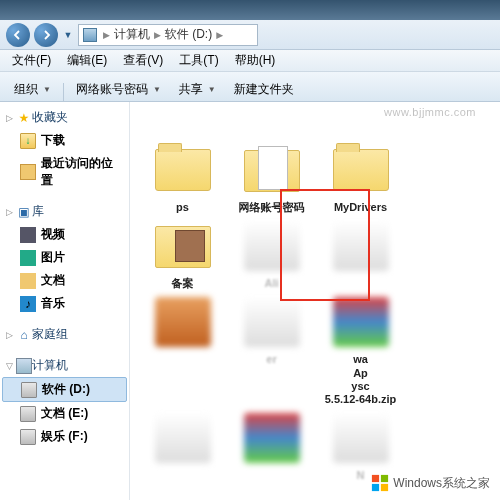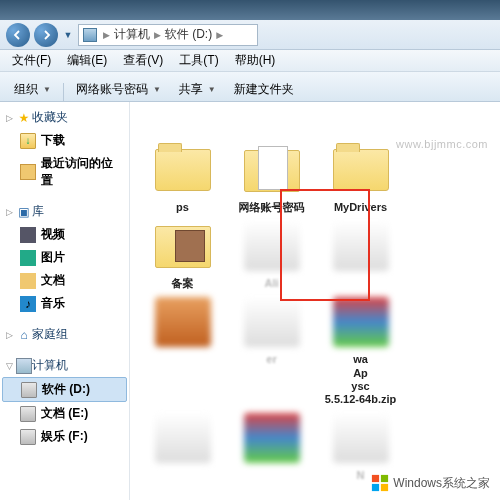--- a/index.html
+++ b/index.html
@@ -51,21 +51,21 @@
 .folder-docs .img { position: absolute; right: 6px; top: 8px; width: 30px; height: 32px; background: #a07050; border: 1px solid #704830; }
 .blur-box { width: 56px; height: 50px; background: #eee; border-radius: 4px; filter: blur(3px); }
 .blur-box.o { background: linear-gradient(#e8a060, #c06020); }
 .blur-box.r { background: linear-gradient(#fff, #ddd); }
 .blur-box.col { background: linear-gradient(#d44, #48c 50%, #6c4); }
 .item .lbl { max-width: 84px; line-height: 1.2; word-break: break-all; color: #222; font-weight: bold; }
 .lbl.blur { color: #bbb; filter: blur(1px); }
 .highlight { position: absolute; border: 2px solid #e63020; left: 150px; top: 87px; width: 90px; height: 112px; pointer-events: none; }
 .watermark { position: absolute; right: 6px; bottom: 6px; display: flex; align-items: center; gap: 4px; font-size: 12px; color: #555; background: rgba(255,255,255,0.9); padding: 2px 4px; }
 .wm-logo { width: 18px; height: 18px; }
-.wm-url { position: absolute; right: 12px; top: 4px; font-size: 11px; color: rgba(0,0,0,0.25); letter-spacing: 0.5px; margin-top: 32px; }
+.wm-url { position: absolute; right: 24px; top: 4px; font-size: 11px; color: rgba(0,0,0,0.25); letter-spacing: 0.5px; }
 .note-sym { font-size: 12px; }
 </style>
 </head>
 <body>
 
 <div class="window">
   <div class="titlebar"></div>
 
   <div class="addrrow">
     <div class="navbtn">

